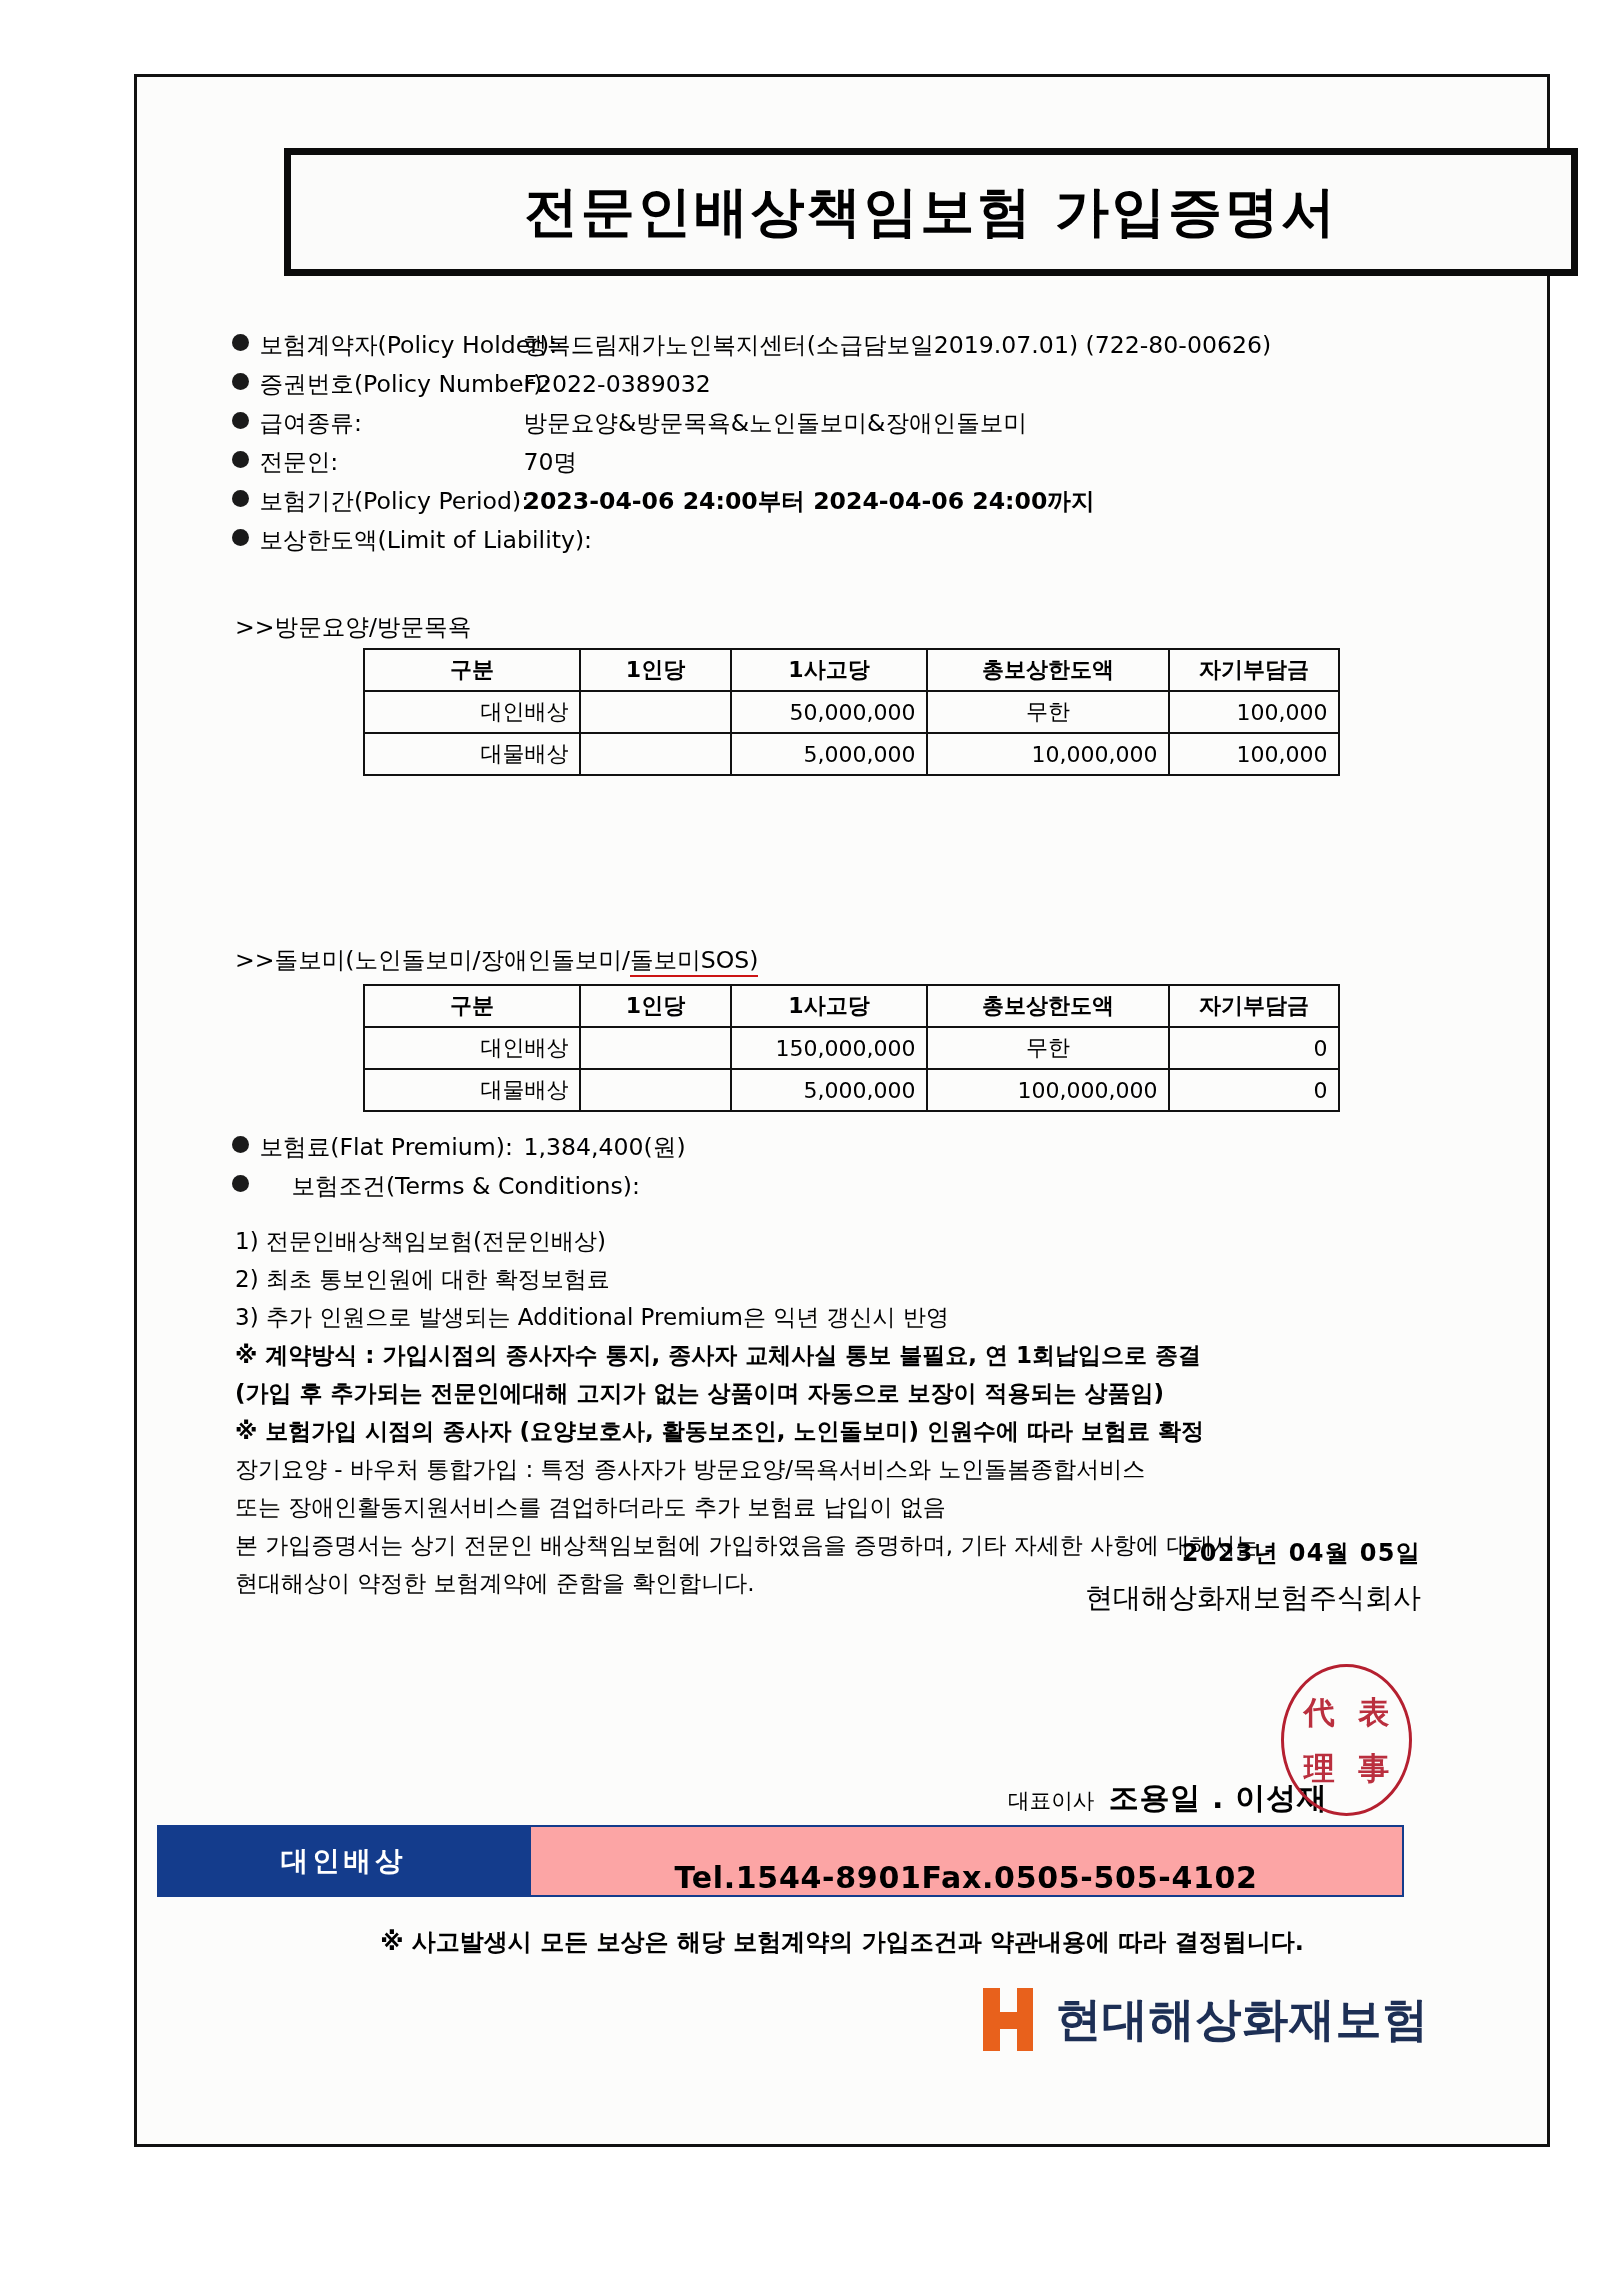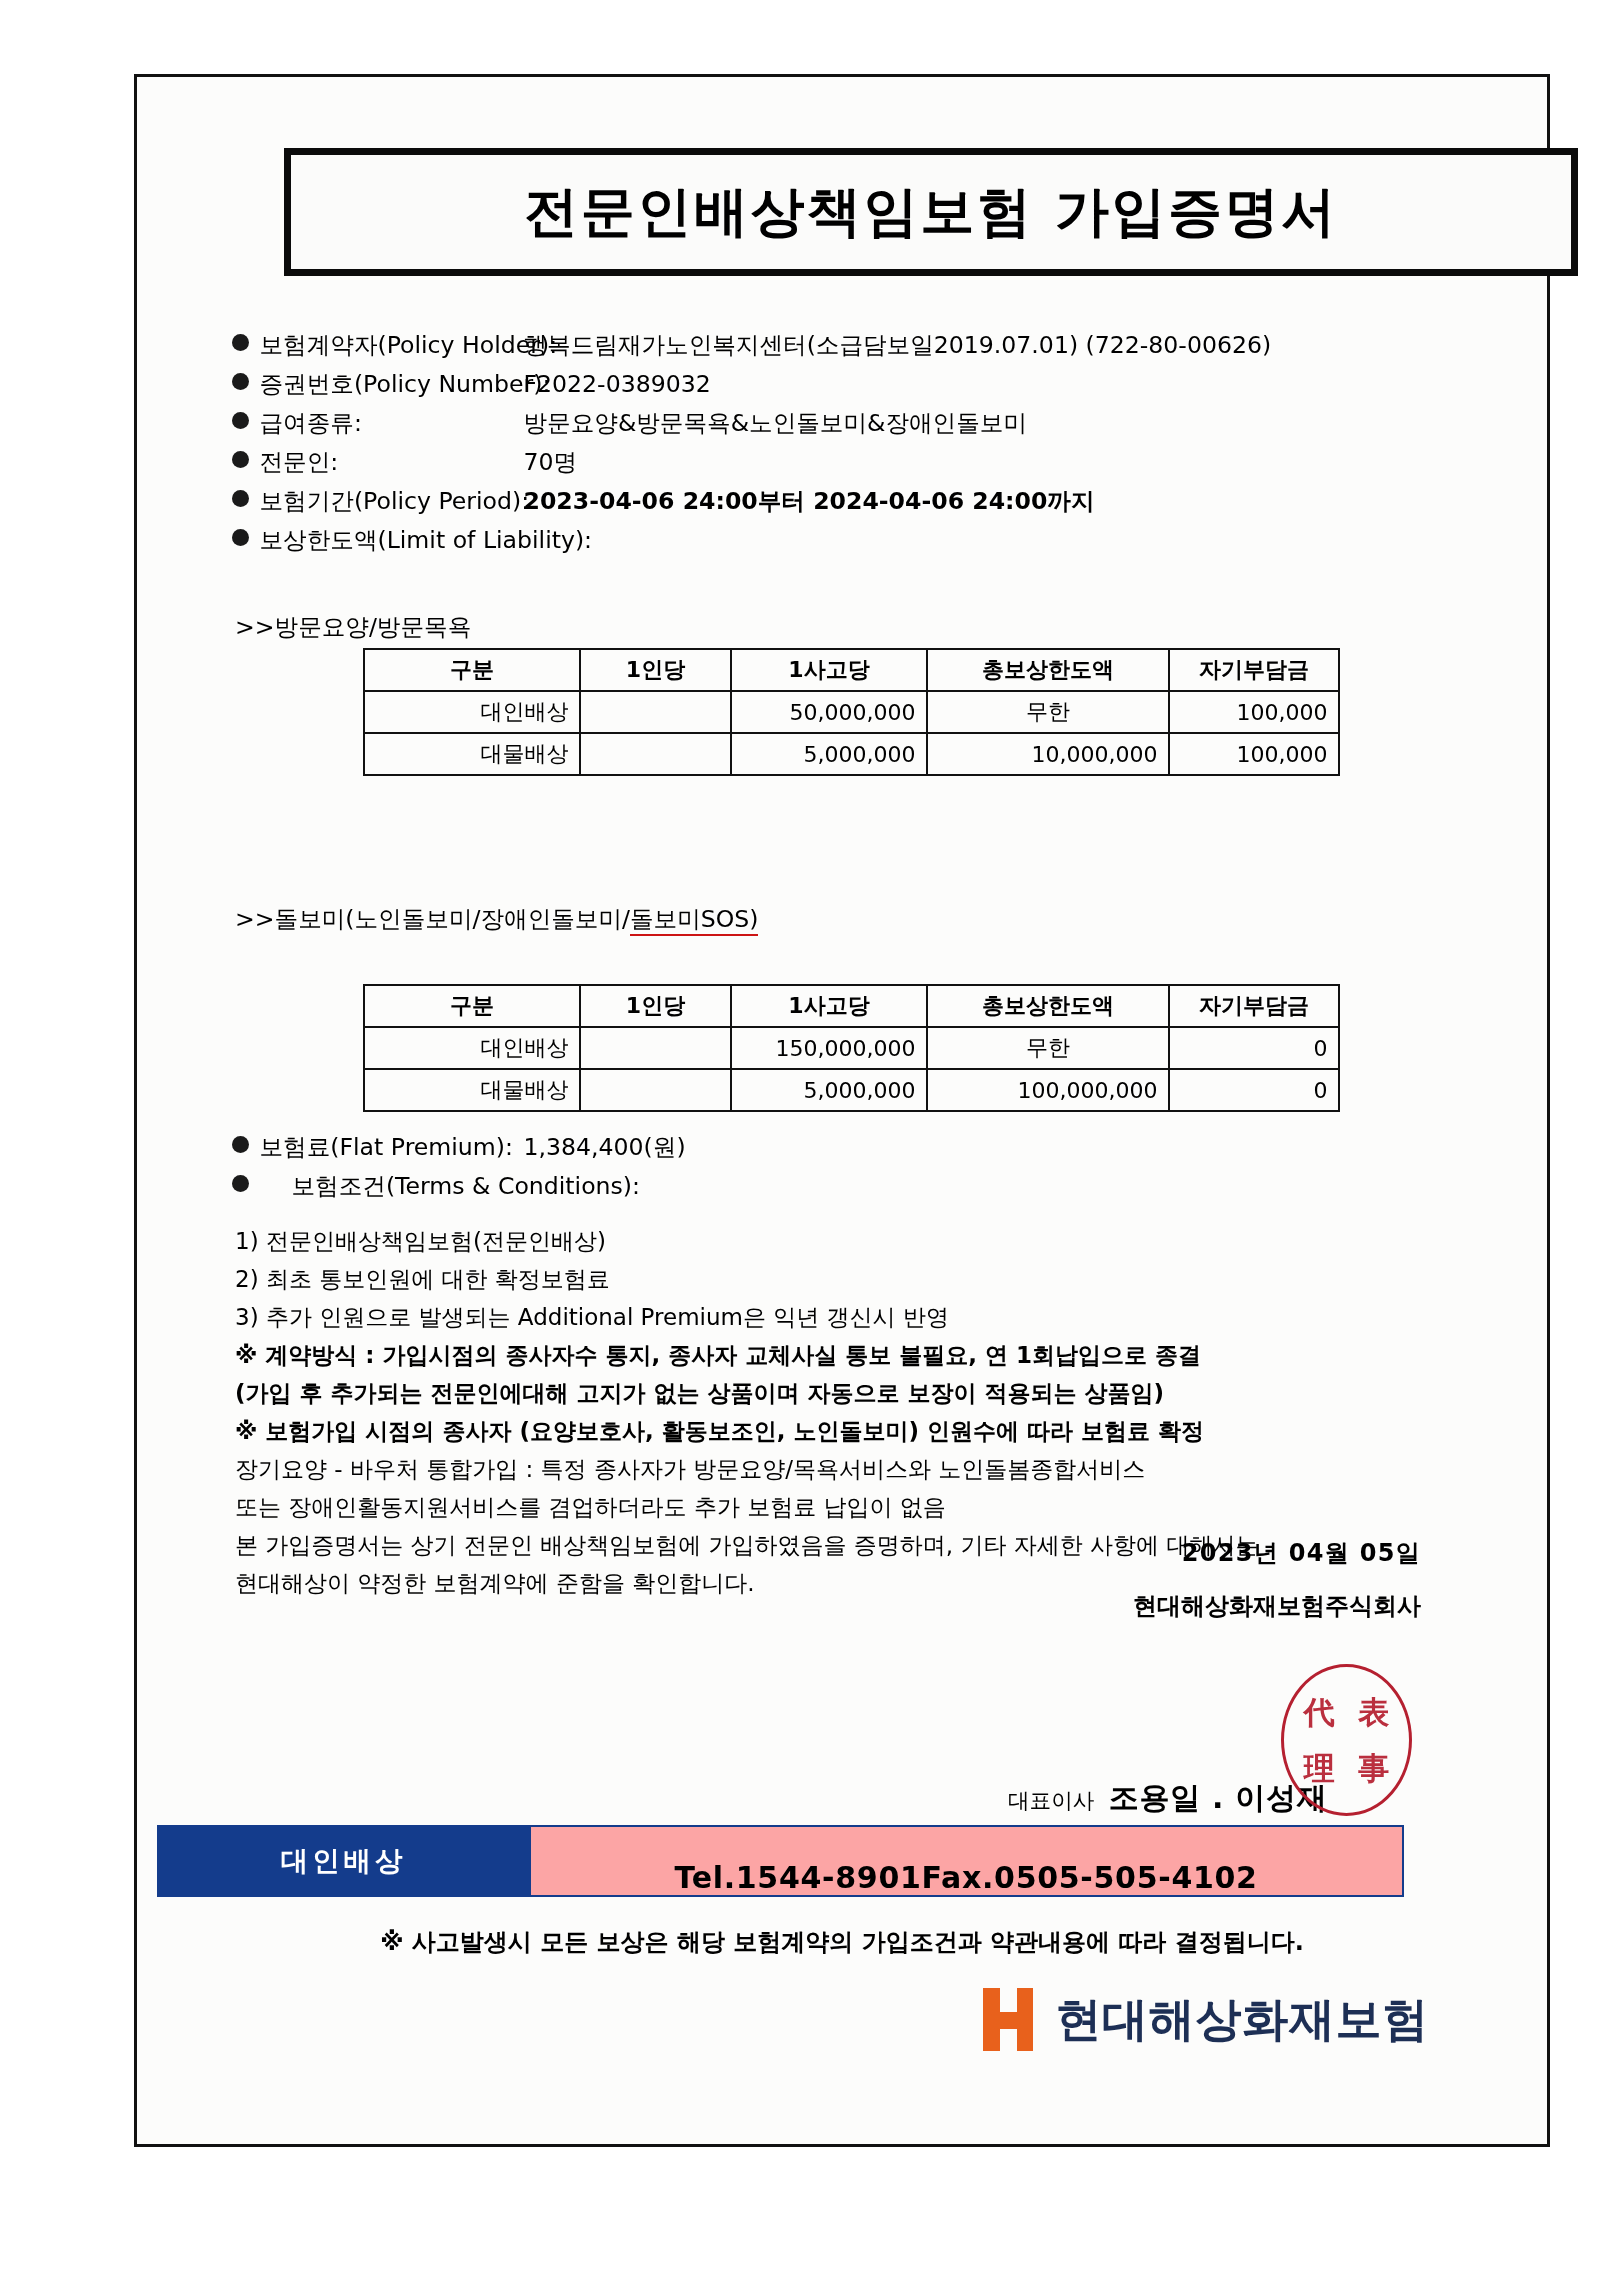--- a/index.html
+++ b/index.html
@@ -104,21 +104,21 @@
     position: absolute;
     font-size: 23.6px;
     white-space: nowrap;
     margin-top: 20px;
   }
   .sub-head .und {
     border-bottom: 2.6px solid #cc1414;
     padding-bottom: 0.7px;
   }
   #subhead-1 { left: 98px; top: 514px; }
-  #subhead-2 { left: 98px; top: 806px; }
+  #subhead-2 { left: 98px; top: 847px; }
 
   
   .limit-table {
     position: absolute;
     left: 226px;
     width: 975px;
     border-collapse: collapse;
     table-layout: fixed;
   }
   #table-1 { top: 571px; }
@@ -167,23 +167,23 @@
     top: 1460px;
     text-align: right;
   }
   .sign-date {
     font-size: 24px;
     font-weight: 700;
     letter-spacing: 1.3px;
     white-space: nowrap;
   }
   .sign-company {
-    font-size: 24px;
-    font-weight: 700;
-    margin-top: 21px;
+    font-size: 28px;
+    font-weight: 400;
+    margin-top: 10px;
     white-space: nowrap;
   }
 
   .ceo-row {
     position: absolute;
     left: 871px;
     top: 1701px;
     display: flex;
     align-items: baseline;
   }

